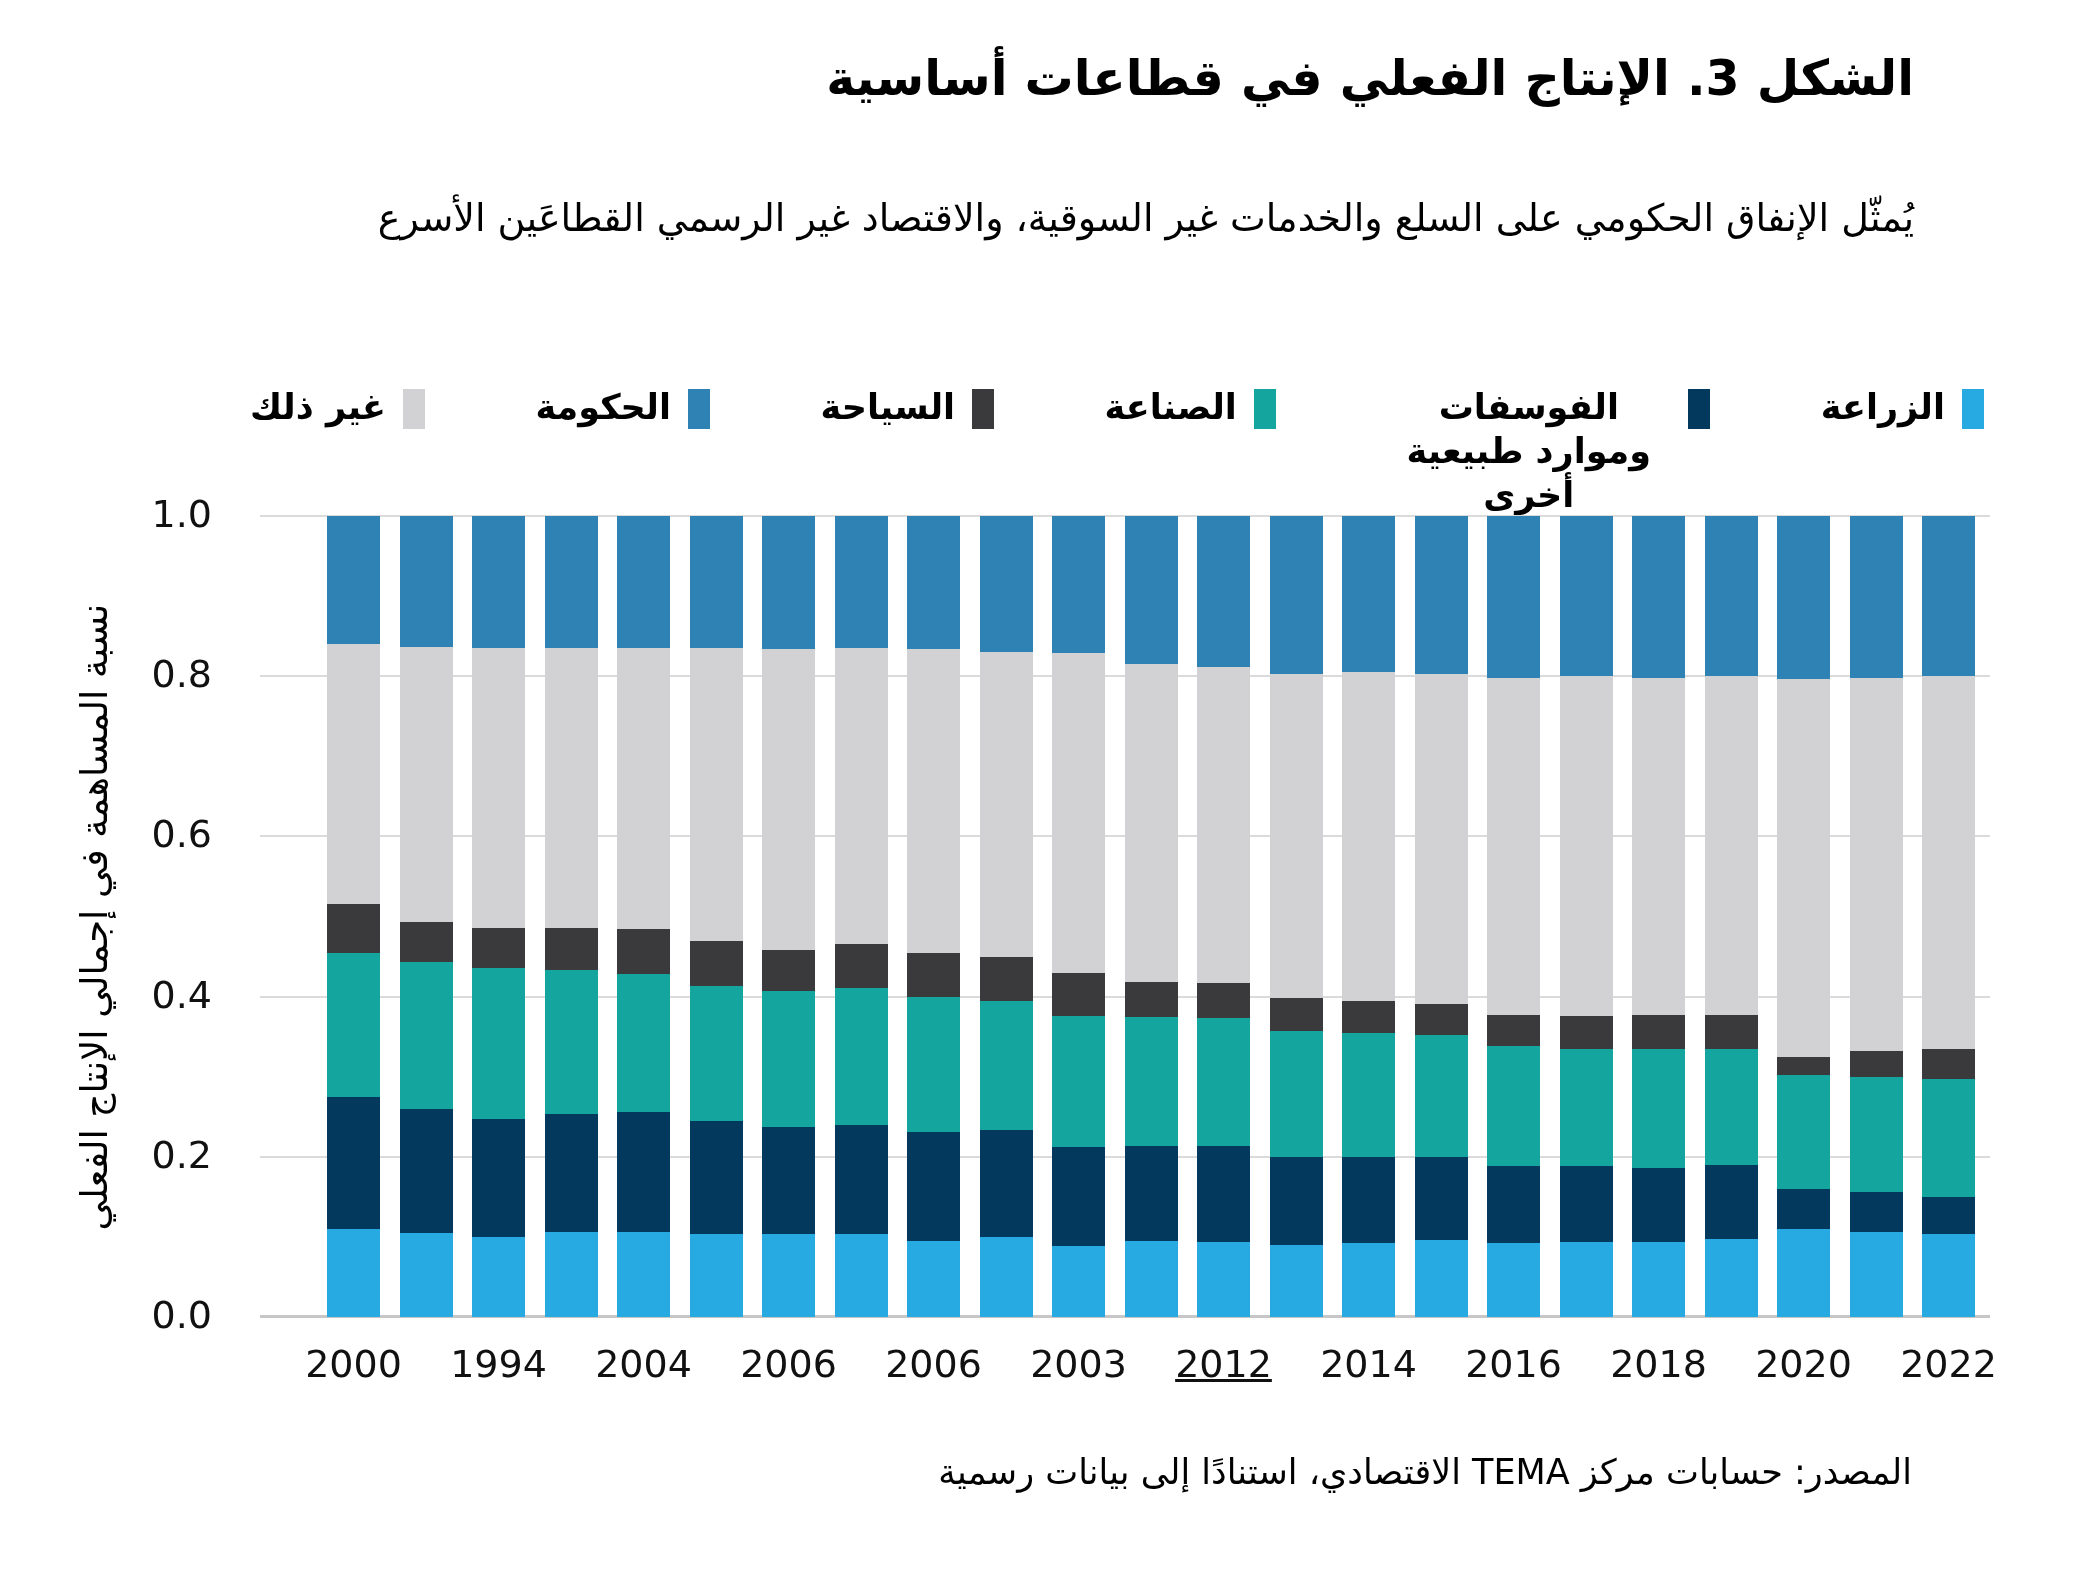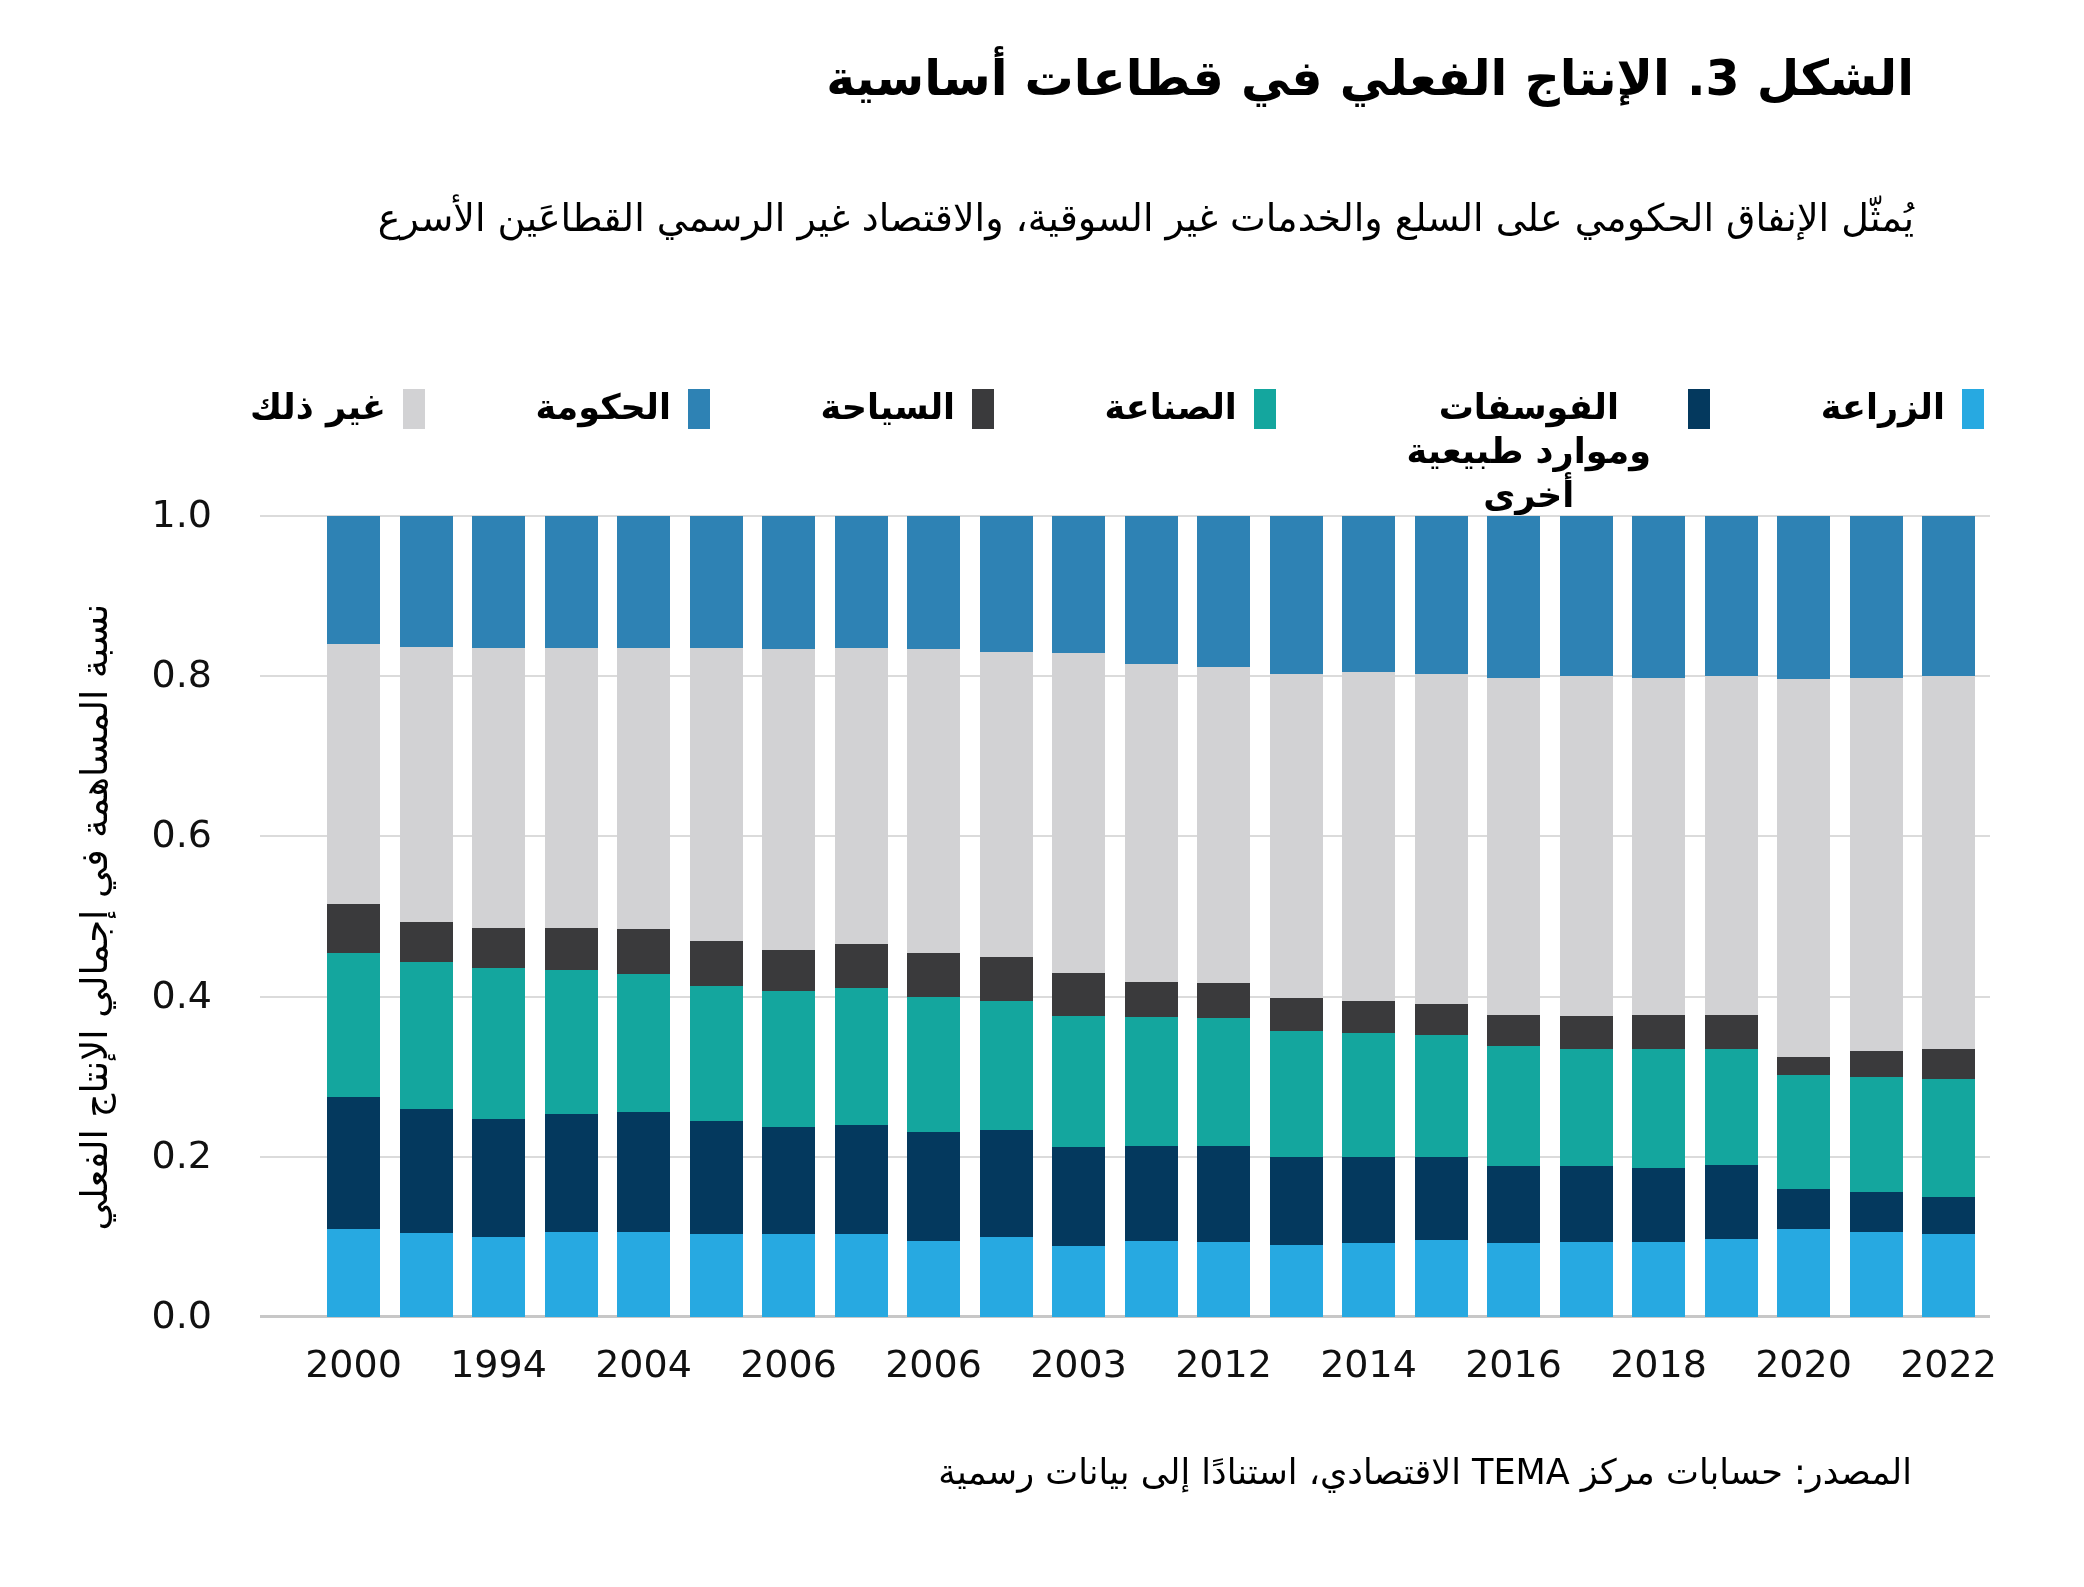--- a/index.html
+++ b/index.html
@@ -275,21 +275,21 @@
     </div>
   </div>
 
 <div id="xlabels">
     <div class="x-tick-label" style="left: 23.5px;">2000</div>
     <div class="x-tick-label" style="left: 168.5px;">1994</div>
     <div class="x-tick-label" style="left: 313.5px;">2004</div>
     <div class="x-tick-label" style="left: 458.5px;">2006</div>
     <div class="x-tick-label" style="left: 603.5px;">2006</div>
     <div class="x-tick-label" style="left: 748.5px;">2003</div>
-    <div class="x-tick-label" style="left: 893.5px;">2012</div>
+    <div class="x-tick-label" style="left: 893.5px; text-decoration: underline;">2012</div>
     <div class="x-tick-label" style="left: 1038.5px;">2014</div>
     <div class="x-tick-label" style="left: 1183.5px;">2016</div>
     <div class="x-tick-label" style="left: 1328.5px;">2018</div>
     <div class="x-tick-label" style="left: 1473.5px;">2020</div>
     <div class="x-tick-label" style="left: 1618.5px;">2022</div>
   </div>
 
 <div class="source">المصدر: حسابات مركز TEMA الاقتصادي، استنادًا إلى بيانات رسمية</div>
 
 </body></html>

